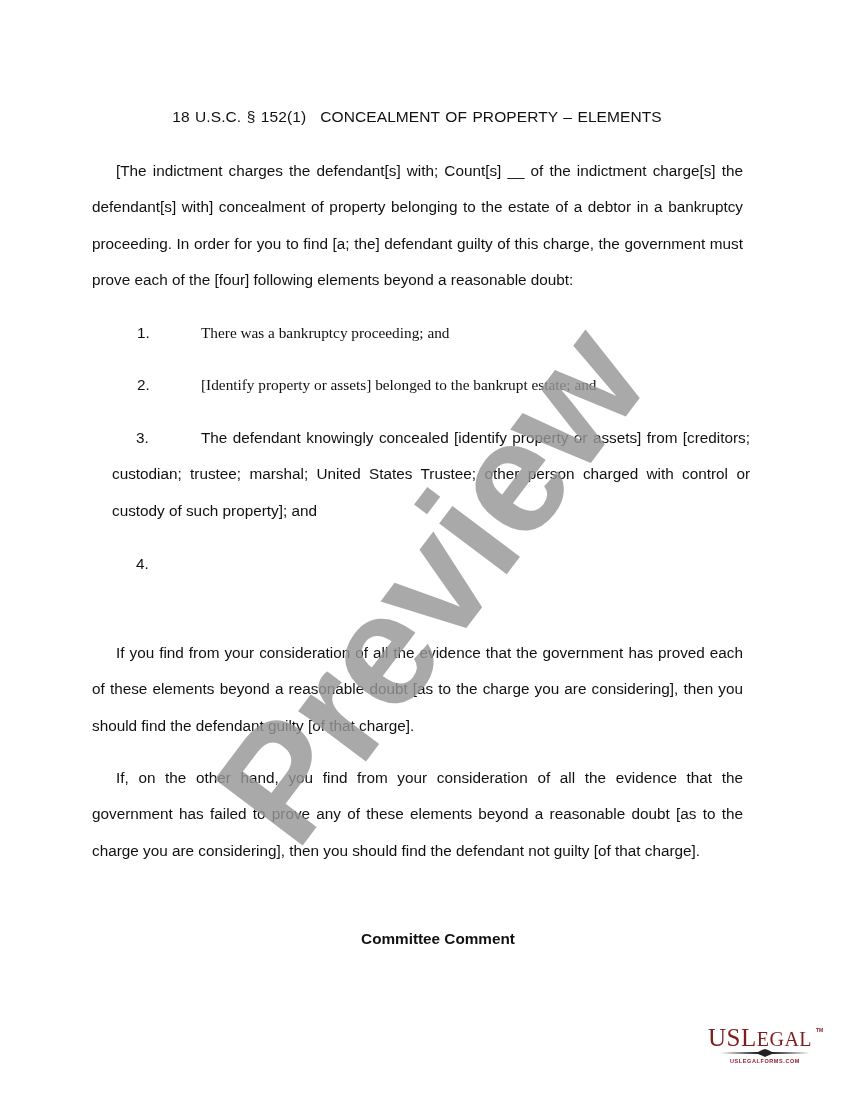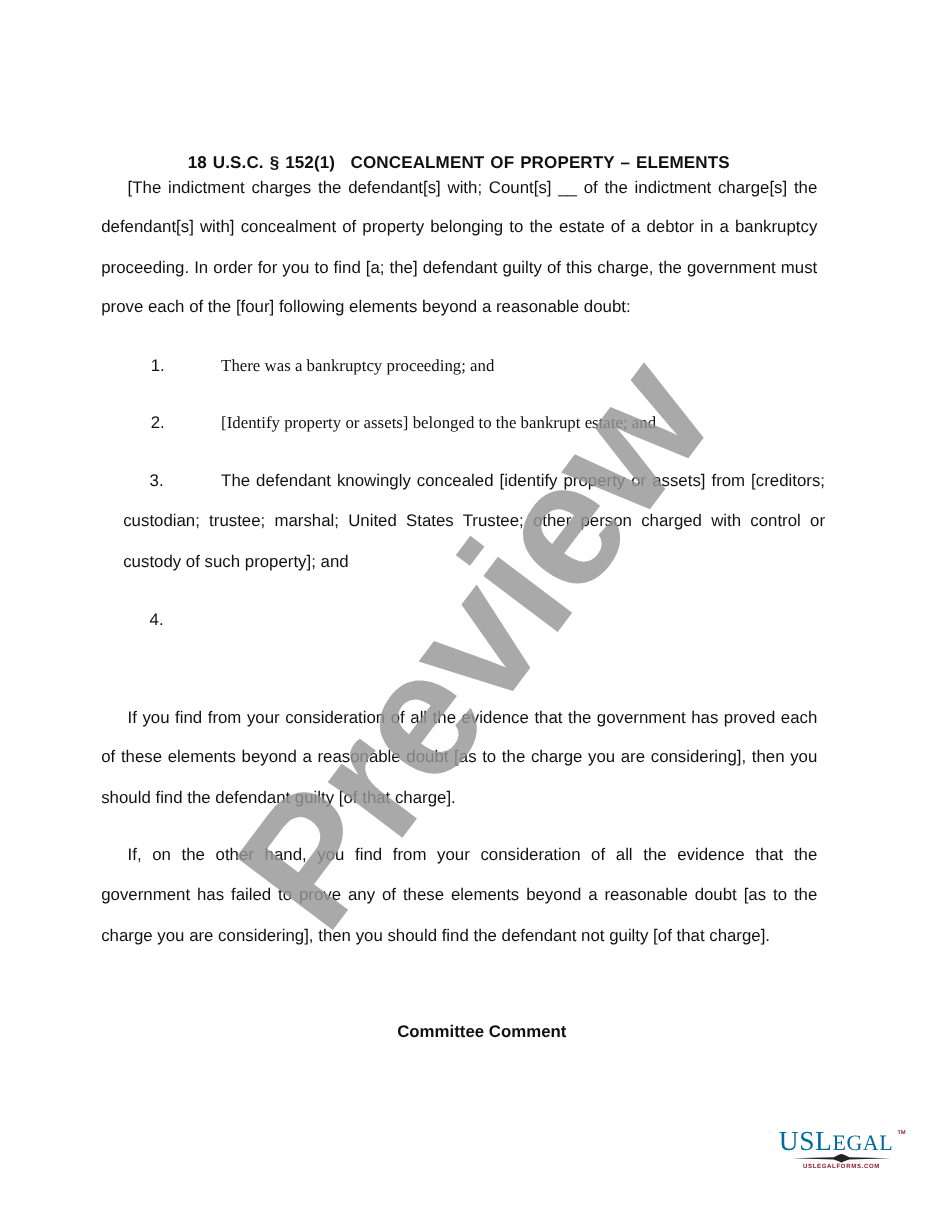--- a/index.html
+++ b/index.html
@@ -1,39 +1,39 @@
 <!DOCTYPE html>
 <html><head>
 <meta charset="utf-8">
 <style>
   html, body { margin: 0; padding: 0; background: #ffffff; }
   body { width: 850px; height: 1100px; position: relative; overflow: hidden;
          font-family: "Liberation Sans", sans-serif; color: #111111; }
   .page { position: absolute; left: 0; top: 0; width: 850px; height: 1100px; background: #fff; }
   .title { position: absolute; top: 108px; left: 0; width: 834px; text-align: center;
-           font-weight: bold; font-size: 15.5px; letter-spacing: 0.1px; word-spacing: 1px; margin-top: 32px; }
+           font-weight: normal; font-size: 15.5px; letter-spacing: 0.1px; word-spacing: 1px; }
   .title .gap { display: inline-block; width: 14px; }
   .para { position: absolute; left: 92px; width: 651px; font-size: 15.3px; line-height: 36.3px;
           text-align: justify; text-indent: 24px; }
   .para.last-left { text-align-last: left; }
   .item-first { position: absolute; left: 99px; width: 651px; font-size: 15.3px; line-height: 36.3px; }
   .num { position: absolute; left: 38px; }
   .item-text { position: absolute; left: 102px; white-space: nowrap; font-family: Liberation Serif, serif; }
   .item-block { position: absolute; left: 112px; width: 638px; font-size: 15.3px; line-height: 36.3px;
                 text-align: justify; text-indent: 89px; }
   .item-block .num2 { position: absolute; left: 24px; top: 0; text-indent: 0; }
   .heading2 { position: absolute; top: 930px; left: 0; width: 876px; text-align: center;
               font-weight: bold; font-size: 15.3px; }
   .watermark { position: absolute; left: 80px; top: 505px; width: 700px; text-align: center;
                font-weight: bold; font-size: 160px; line-height: 160px; color: rgba(150,150,150,0.82);
                transform: rotate(-53deg); transform-origin: 50% 50%; letter-spacing: -2px;
                pointer-events: none; }
   .logo { position: absolute; left: 706px; top: 1024px; width: 118px; height: 44px; }
   .logo .brand { position: absolute; left: 2px; top: 0; font-family: "Liberation Serif", serif;
-                 font-size: 25px; color: #0369a1; letter-spacing: 0.5px; }
+                 font-size: 25px; color: #7f1d1d; letter-spacing: 0.5px; }
   .logo .brand .small { font-size: 20px; }
   .logo .tm { position: absolute; left: 110px; top: 3px; font-size: 5px; color: #8c1c2a; font-weight: bold; }
   .logo .eagle { position: absolute; left: 14px; top: 25px; width: 90px; height: 8px; }
   .logo .sub { position: absolute; left: 0; top: 34px; width: 118px; text-align: center; font-size: 5.5px;
                color: #8c1c2a; font-weight: bold; letter-spacing: 0.6px; }
 </style>
 </head>
 <body>
 
 <div class="page">

